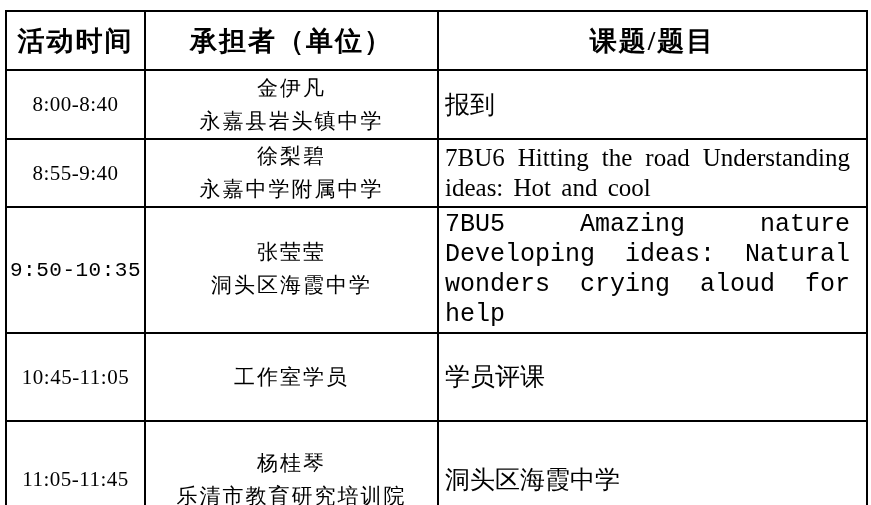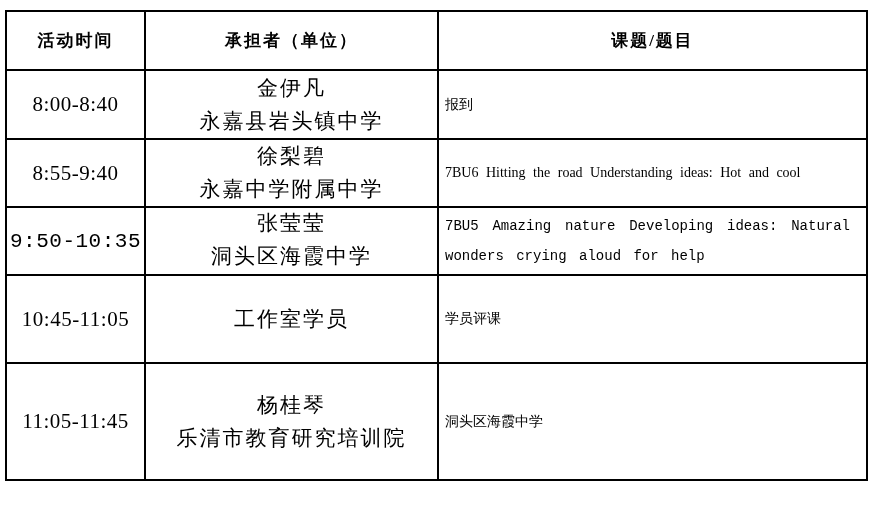--- a/index.html
+++ b/index.html
@@ -24,21 +24,21 @@
     table-layout: fixed;
   }
   table.schedule th,
   table.schedule td {
     border: 2px solid #000000;
     background: #ffffff;
     vertical-align: middle;
     overflow: hidden;
   }
   th.col-header {
-    font-size: 17px;
+    font-size: 27px;
     font-weight: bold;
     text-align: center;
     letter-spacing: 2px;
     padding: 0 2px;
   }
   td.time-cell {
     font-size: 21px;
     text-align: center;
     letter-spacing: 0.5px;
     padding: 12px 2px;
@@ -46,21 +46,21 @@
   }
   td.presenter-cell {
     font-size: 21px;
     text-align: center;
     letter-spacing: 2px;
     line-height: 33px;
     padding: 0 2px;
     border-radius: 32px;
   }
   td.topic-cell {
-    font-size: 14px;
+    font-size: 25px;
     text-align: justify;
     line-height: 30px;
     word-spacing: 4px;
     padding: 2px 16px 2px 6px;
   }
   tr.row-header { height: 59px; }
   tr.row-0 { height: 69px; }
   tr.row-1 { height: 66px; }
   tr.row-2 { height: 68px; font-family: Liberation Mono, monospace; }
   tr.row-3 { height: 88px; }

